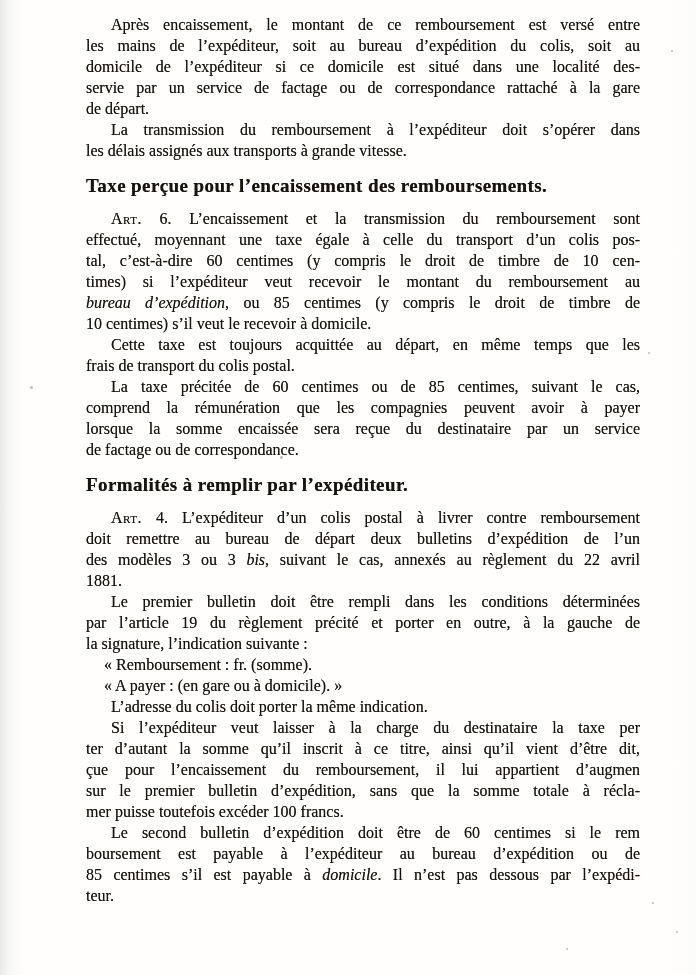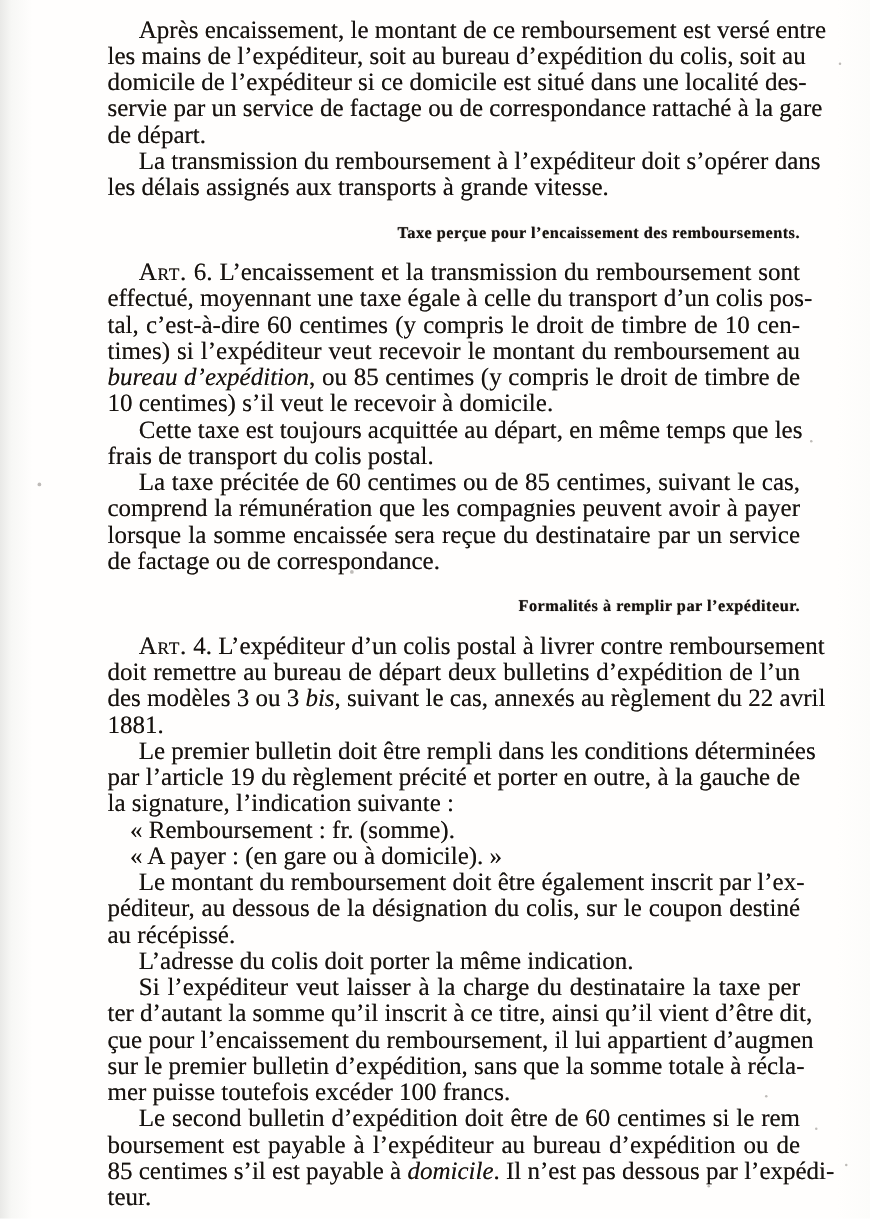--- a/index.html
+++ b/index.html
@@ -17,41 +17,41 @@
     color: #171310;
   }
   .text-col {
     position: absolute;
     left: 86px;
     top: 14px;
     width: 554px;
   }
   .para, .quote { margin: 0; }
   .line {
-    font-size: 20px;
+    font-size: 16px;
     line-height: 21px;
     height: 21px;
     text-align: justify;
     text-align-last: justify;
     text-shadow: 0 0 0.45px rgba(25, 18, 10, 0.65);
     overflow: visible;
     white-space: nowrap;
   }
   .line.last { text-align-last: left; }
   .para .line.first { text-indent: 25px; }
   .quote .line {
     padding-left: 18px;
     text-align: left;
     text-align-last: left;
   }
   .heading {
-    font-size: 13px;
+    font-size: 19px;
     font-weight: 700;
     line-height: 21px;
-    text-align: right;
+    text-align: left;
     letter-spacing: 0.4px;
     margin: 14px 0 12px 0;
     text-shadow: 0 0 0.6px rgba(25, 18, 10, 0.75);
   }
   .it { font-style: italic; }
   .sc { font-variant: small-caps; letter-spacing: 0.5px; margin-top: 48px; }
   .speckle {
     position: absolute;
     border-radius: 50%;
     background: #6f6a64;
@@ -103,25 +103,20 @@
       <div class="para">
         <div class="line first"><span>Le premier bulletin doit être rempli dans les conditions déterminées</span></div>
         <div class="line"><span>par l’article 19 du règlement précité et porter en outre, à la gauche de</span></div>
         <div class="line last"><span>la signature, l’indication suivante :</span></div>
       </div>
       <div class="quote">
         <div class="line first"><span>« Remboursement : fr. (somme).</span></div>
         <div class="line last"><span>« A payer : (en gare ou à domicile). »</span></div>
       </div>
       <div class="para">
-        <div class="line first"><span>Le montant du remboursement doit être également inscrit par l’ex-</span></div>
-        <div class="line"><span>péditeur, au dessous de la désignation du colis, sur le coupon destiné</span></div>
-        <div class="line last"><span>au récépissé.</span></div>
-      </div>
-      <div class="para">
         <div class="line first last"><span>L’adresse du colis doit porter la même indication.</span></div>
       </div>
       <div class="para">
         <div class="line first"><span>Si l’expéditeur veut laisser à la charge du destinataire la taxe per</span></div>
         <div class="line"><span>ter d’autant la somme qu’il inscrit à ce titre, ainsi qu’il vient d’être dit,</span></div>
         <div class="line"><span>çue pour l’encaissement du remboursement, il lui appartient d’augmen</span></div>
         <div class="line"><span>sur le premier bulletin d’expédition, sans que la somme totale à récla-</span></div>
         <div class="line last"><span>mer puisse toutefois excéder 100 francs.</span></div>
       </div>
       <div class="para">

